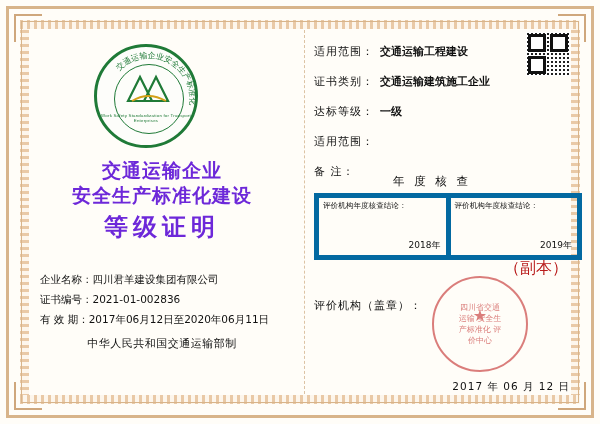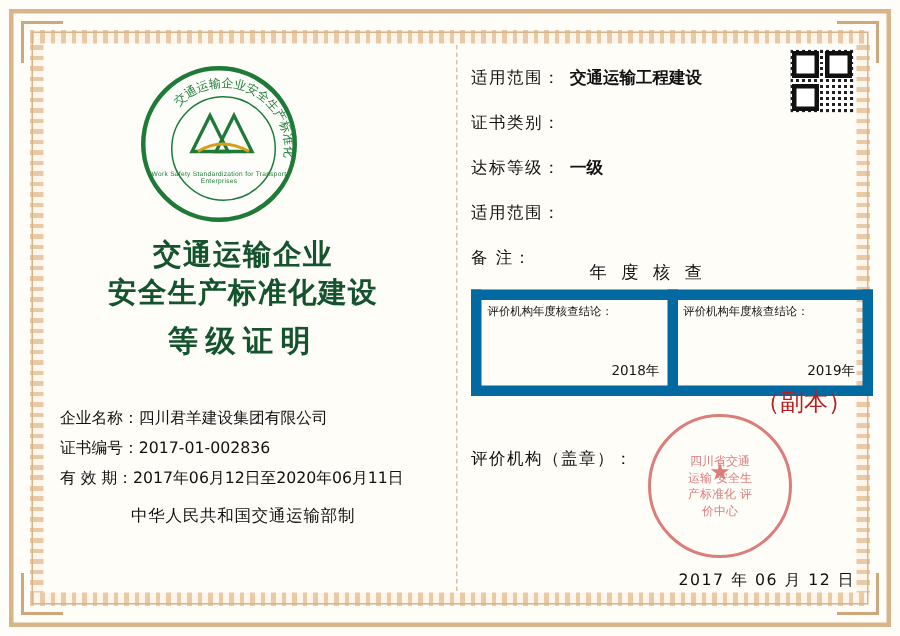--- a/index.html
+++ b/index.html
@@ -75,27 +75,27 @@
     display:flex;align-items:center;justify-content:center;
   }
   .emblem .logo-sub{
     position:absolute;left:0;top:66px;width:100%;
     text-align:center;font-size:4.4px;color:#1f7a37;
     font-family:"Liberation Sans", sans-serif;letter-spacing:.2px;
   }
 
   .title-block{
     position:absolute;left:0;top:132px;width:272px;text-align:center;
-    color:#14532d;
+    color:#6d28d9;
     font-family:"DejaVu Sans", sans-serif;
     font-weight:bold;
   }
   .title-l1{font-size:19px;letter-spacing:1px;line-height:25px;}
   .title-l2{font-size:19px;letter-spacing:1px;line-height:25px;}
-  .title-l3{font-size:20px;letter-spacing:5px;line-height:34px;margin-top:2px;}
+  .title-l3{font-size:24px;letter-spacing:5px;line-height:34px;margin-top:2px;}
 
   .fields{
     position:absolute;left:14px;top:243px;width:258px;
     font-size:10.5px;color:#1a1a1a;
     font-family:"DejaVu Sans", sans-serif;
     line-height:20px;
   }
   .fields .row{white-space:nowrap;}
   .fields .lbl{color:#111;}
   .fields .val{color:#111;}
@@ -145,21 +145,21 @@
     position:absolute;left:0;top:148px;width:236px;
   }
   .annual-title{
     text-align:center;font-size:11.5px;color:#111;letter-spacing:3px;
     font-family:"DejaVu Sans", sans-serif;margin-bottom:4px;
   }
   table.annual-tbl{
     width:268px;border-collapse:collapse;table-layout:fixed;
   }
   table.annual-tbl td{
-    border:7px solid #0369a1;
+    border:5px solid #0369a1;
     height:52px;
     vertical-align:top;
     padding:3px 4px 2px 4px;
     font-size:7.6px;
     color:#111;
     font-family:"DejaVu Sans", sans-serif;
     position:relative;
   }
   table.annual-tbl .yr{
     position:absolute;right:5px;bottom:3px;font-size:9px;
@@ -242,21 +242,21 @@
         <div class="title-l1">交通运输企业</div>
         <div class="title-l2">安全生产标准化建设</div>
         <div class="title-l3">等级证明</div>
       </div>
 
       <div class="fields">
         <div class="row">
           <span class="lbl">企业名称：</span><span class="val">四川君羊建设集团有限公司</span>
         </div>
         <div class="row">
-          <span class="lbl">证书编号：</span><span class="val">2017-01-002836</span>
+          <span class="lbl">证书编号：</span><span class="val">2021-01-002836</span>
         </div>
         <div class="row">
           <span class="lbl">有 效 期：</span><span class="val">2017年06月12日至2020年06月11日</span>
         </div>
       </div>
 
       <div class="footer-org">中华人民共和国交通运输部制</div>
     </div>
 
     <div class="divider"></div>
@@ -266,20 +266,21 @@
       <div class="qr">
           <div class="eye3"></div>
         </div>
 
       <div class="r-row" id="row-type">
         <span class="r-lbl">适用范围：</span>
         <span class="r-val">交通运输工程建设</span>
       </div>
       <div class="r-row">
         <span class="r-lbl">证书类别：</span>
+        <span class="r-val">交通运输建筑施工企业</span>
       </div>
       <div class="r-row">
         <span class="r-lbl">达标等级：</span>
         <span class="r-val">一级</span>
       </div>
       <div class="r-row">
         <span class="r-lbl">适用范围：</span>
         <span class="r-val"></span>
       </div>
       <div class="r-row">

